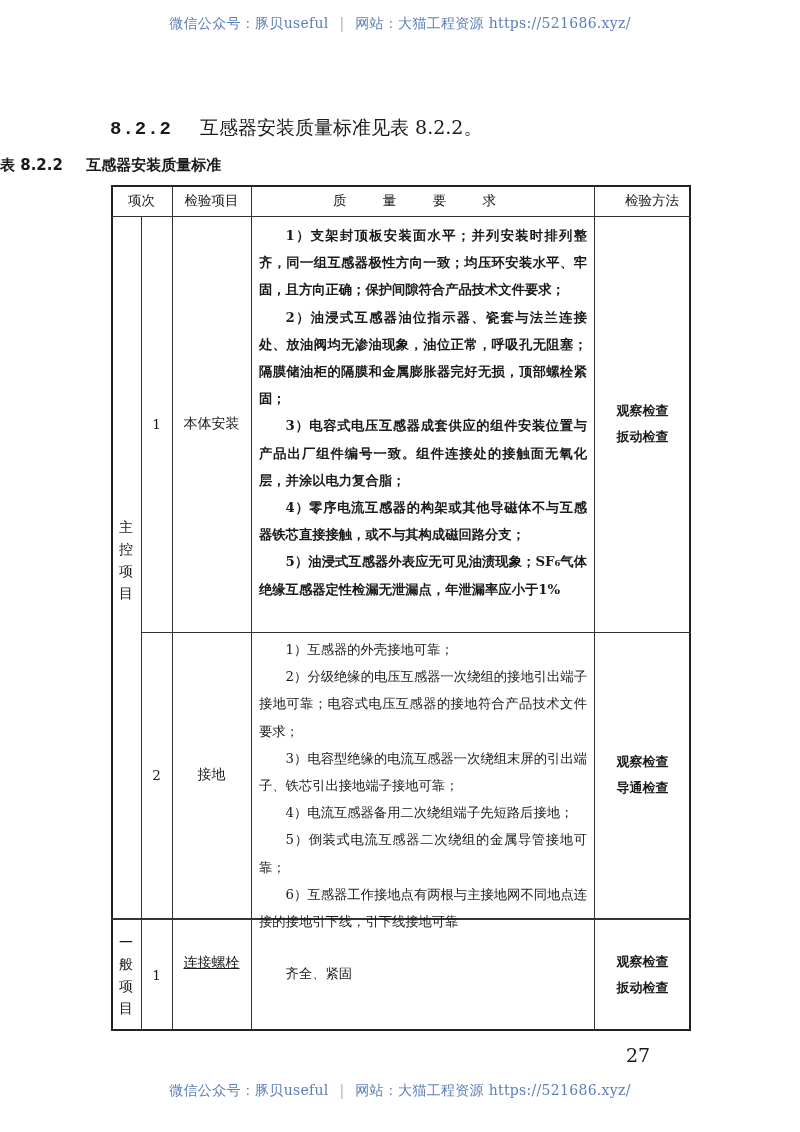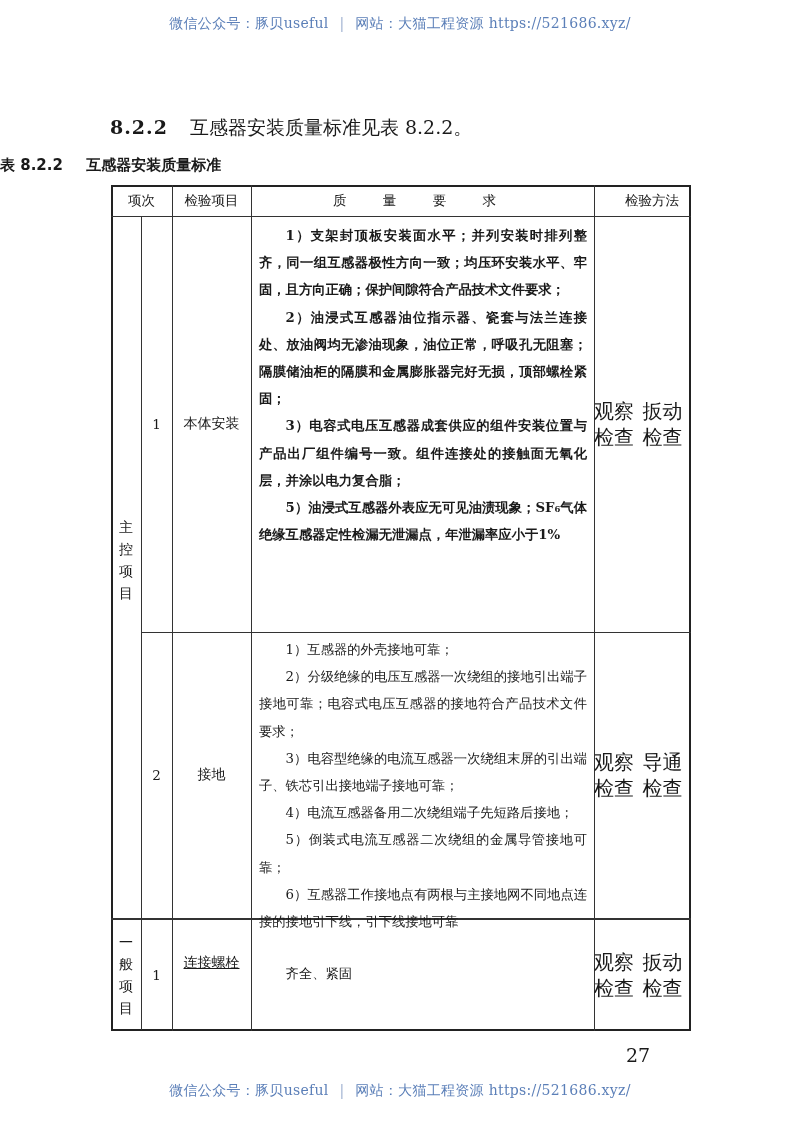--- a/index.html
+++ b/index.html
@@ -4,32 +4,32 @@
 <style>
   html, body { margin:0; padding:0; }
   body { width:800px; height:1132px; background:#ffffff; position:relative; overflow:hidden;
          font-family:"DejaVu Serif", serif; color:#1a1a1a; }
   .watermark { position:absolute; left:0; width:800px; text-align:center; font-size:14px;
                color:#5b7fb8; letter-spacing:0.3px; font-family:"DejaVu Serif", serif; }
   .wm-top { top:15px; }
   .wm-bottom { top:1082px; }
   .wm-sep { color:#9db0d0; padding:0 6px; }
   .section-heading { position:absolute; left:110px; top:115px; font-size:19px; }
-  .section-num { font-weight:bold; margin-right:16px; letter-spacing:1px; }
+  .section-num { font-weight:bold; margin-right:22px; letter-spacing:1px;font-family:Liberation Mono, monospace; }
   .table-caption { position:absolute; left:0; width:800px; top:156px; 
                    font-size:15px; font-weight:bold; font-family:"DejaVu Sans", sans-serif; }
   .caption-num { margin-right:18px; }
   .cell { position:absolute; box-sizing:border-box; display:flex; align-items:center; justify-content:center;
           font-size:13.5px; }
   .vline { position:absolute; width:1px; background:#333; }
   .hline { position:absolute; height:1px; background:#333; }
   .req { position:absolute; font-size:13.3px; line-height:27.2px; text-align:justify; }
   .req p { margin:0; text-indent:2em; }
   .vertical { flex-direction:column; line-height:22px; font-size:14px; }
-  .method { flex-direction:row; line-height:26px; font-size:20px; }
+  .method { flex-direction:column; line-height:26px; font-size:13px;font-weight:bold; }
   .page-number { position:absolute; left:626px; top:1044px; font-size:19px; }
   .hdr-spaced { letter-spacing:16px; }
 </style>
 </head>
 <body>
 
 <div class="watermark wm-top">
   <span>微信公众号：豚贝useful</span>
   <span class="wm-sep">|</span>
   <span>网站：大猫工程资源 https://521686.xyz/</span>
@@ -69,20 +69,21 @@
     <span>项</span>
     <span>目</span>
   </div>
 
   <div class="cell" style="left:141px;top:216px;width:31px;height:416px;">1</div>
   <div class="cell" style="left:172px;top:216px;width:79px;height:416px;font-size:14px;">本体安装</div>
   <div class="req" style="left:259px;top:222px;width:328px;font-weight:bold;">
     <p>1）支架封顶板安装面水平；并列安装时排列整齐，同一组互感器极性方向一致；均压环安装水平、牢固，且方向正确；保护间隙符合产品技术文件要求；</p>
     <p>2）油浸式互感器油位指示器、瓷套与法兰连接处、放油阀均无渗油现象，油位正常，呼吸孔无阻塞；隔膜储油柜的隔膜和金属膨胀器完好无损，顶部螺栓紧固；</p>
     <p>3）电容式电压互感器成套供应的组件安装位置与产品出厂组件编号一致。组件连接处的接触面无氧化层，并涂以电力复合脂；</p>
+    <p>4）零序电流互感器的构架或其他导磁体不与互感器铁芯直接接触，或不与其构成磁回路分支；</p>
     <p>5）油浸式互感器外表应无可见油渍现象；SF₆气体绝缘互感器定性检漏无泄漏点，年泄漏率应小于1%</p>
   </div>
   <div class="cell method" style="left:594px;top:216px;width:97px;height:416px;">
     <span>观察检查</span>
     <span>扳动检查</span>
   </div>
 
   <div class="cell" style="left:141px;top:632px;width:31px;height:286px;">2</div>
   <div class="cell" style="left:172px;top:632px;width:79px;height:286px;font-size:14px;">接地</div>
   <div class="req" style="left:259px;top:636px;width:328px;">

